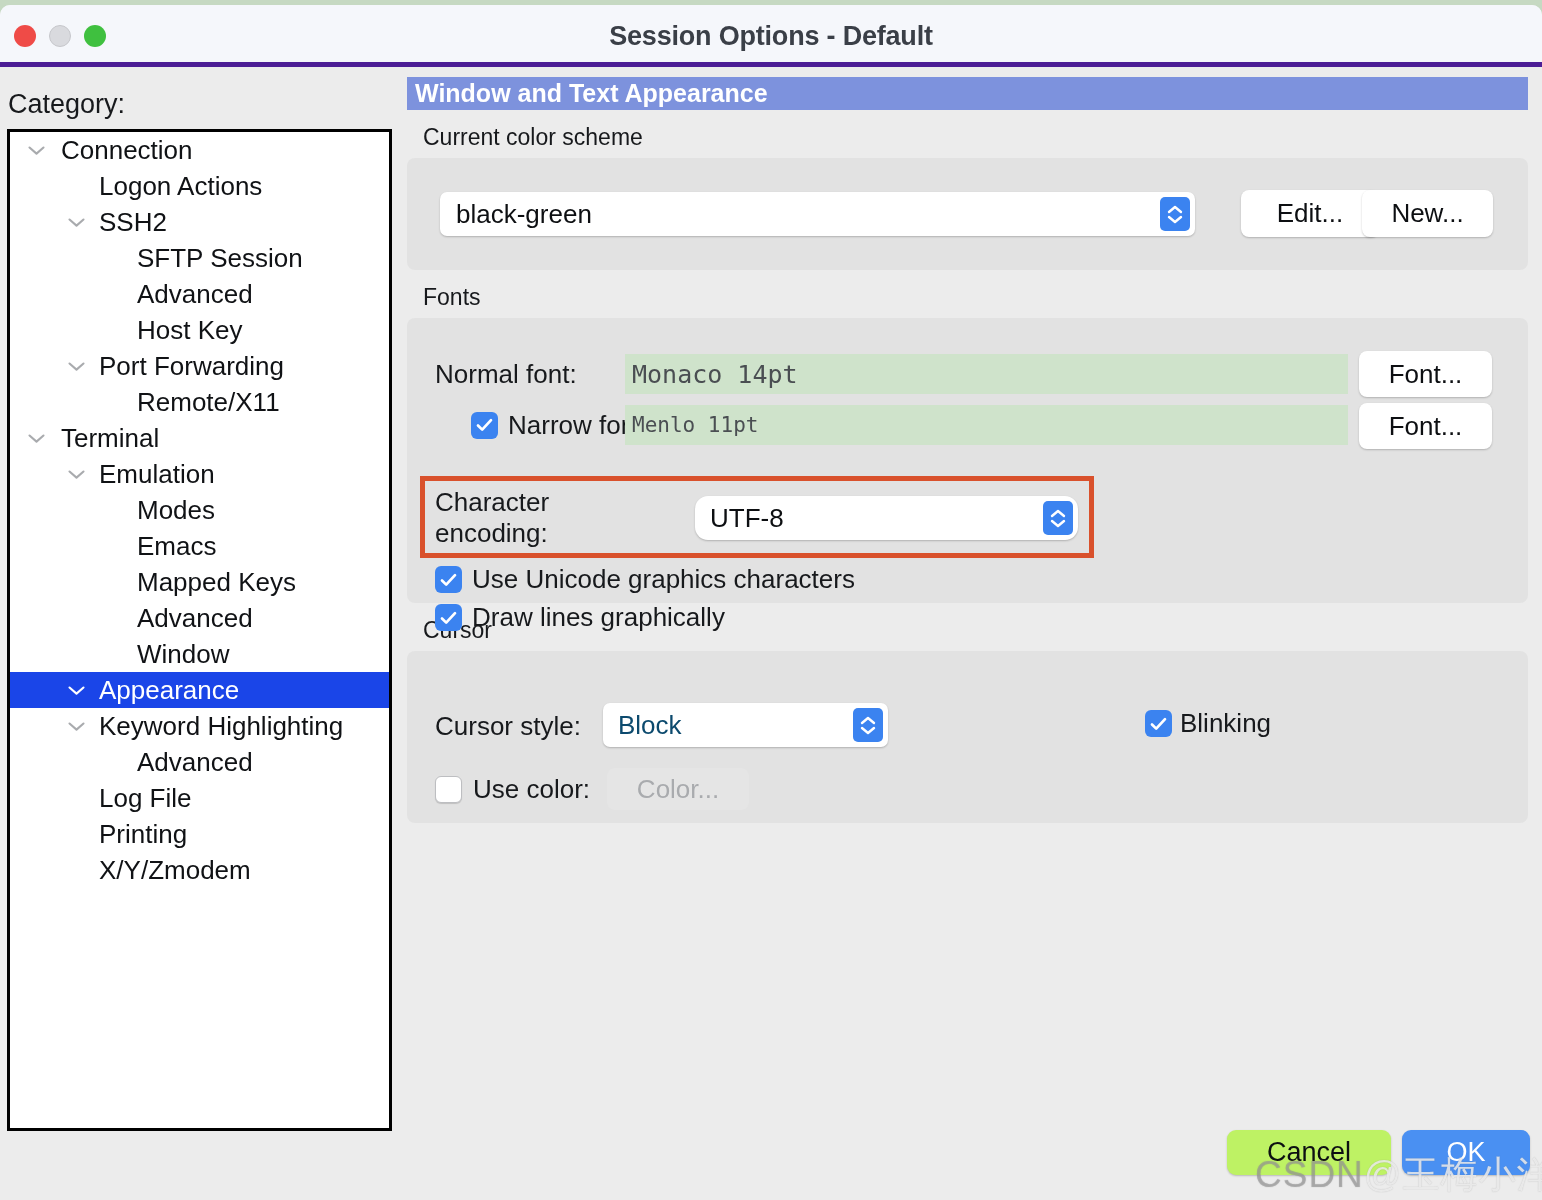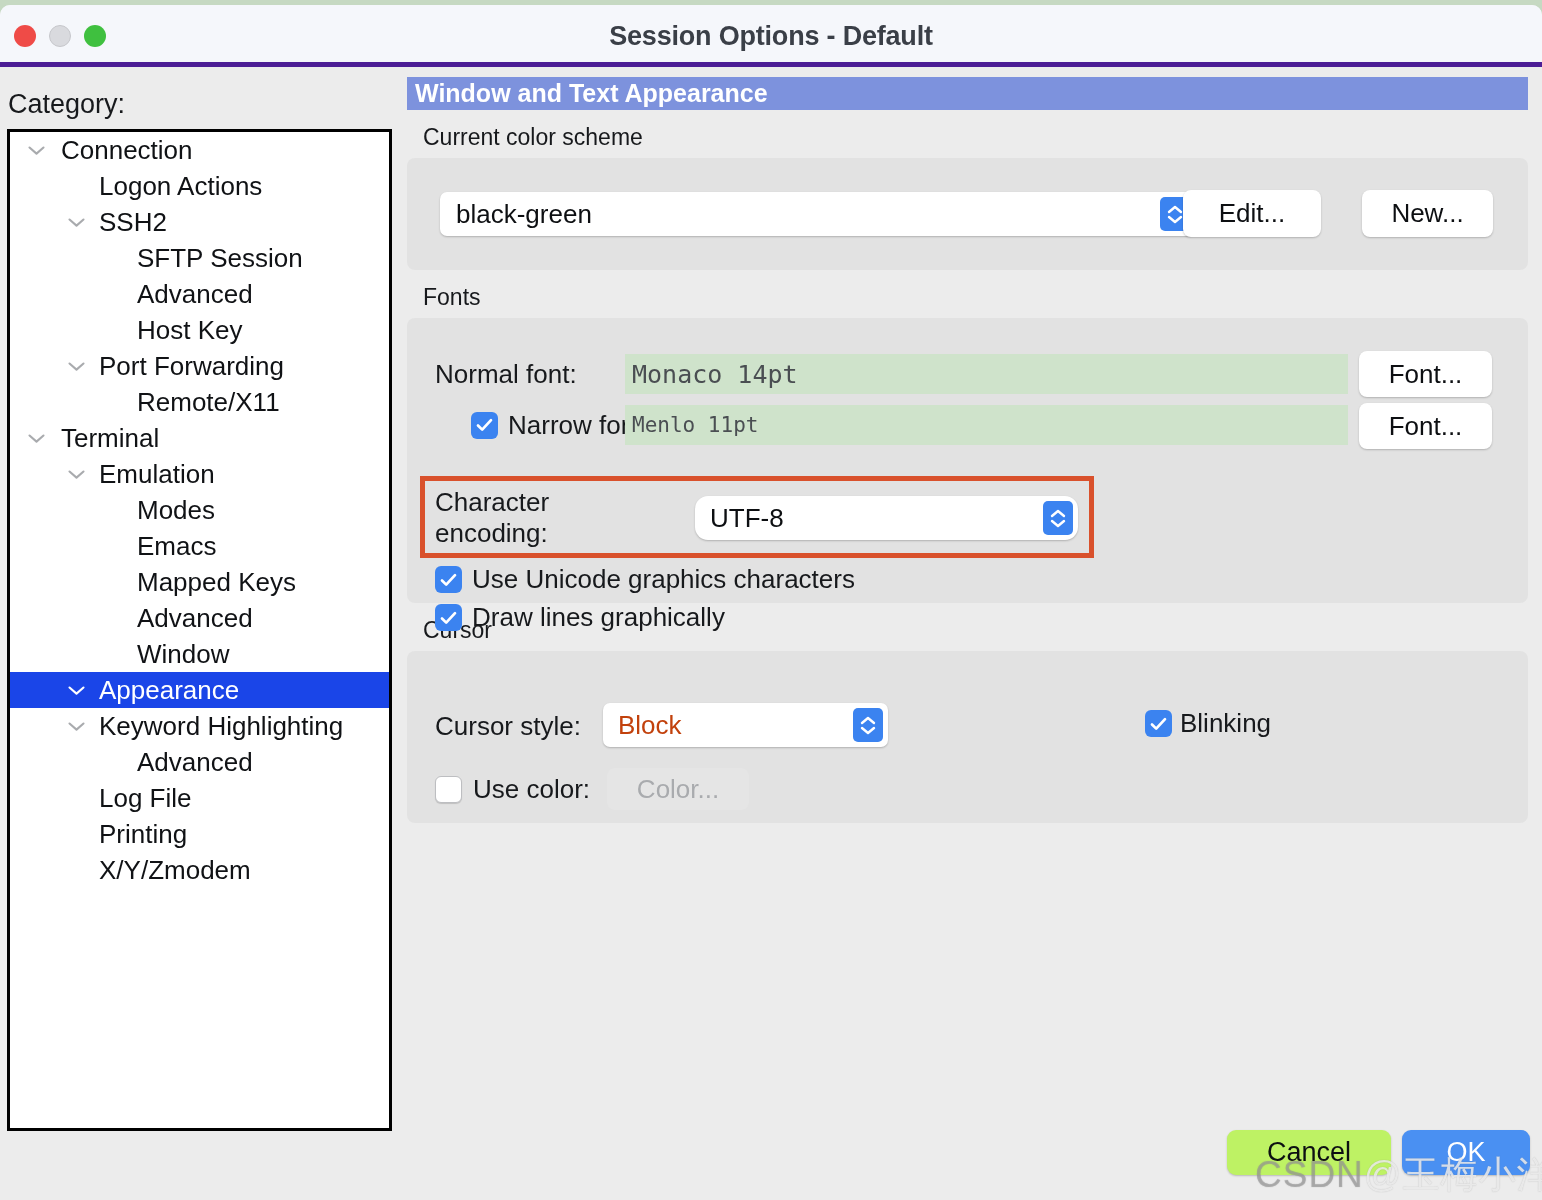--- a/index.html
+++ b/index.html
@@ -169,21 +169,21 @@
   .pill-btn {
     background: #ffffff;
     border-radius: 8px;
     box-shadow: 0 1px 2px rgba(0,0,0,.22);
     display: flex;
     align-items: center;
     justify-content: center;
     font-size: 26px;
     color: #0d0f12;
   }
-  #edit-btn { position: absolute; left: 776px; top: 32px; width: 138px; height: 47px; }
+  #edit-btn { position: absolute; left: 834px; top: 32px; width: 138px; height: 47px; }
   #new-btn  { position: absolute; left: 955px; top: 32px; width: 131px; height: 47px; }
 
   
   #fonts-box { height: 285px; }
   .font-row {
     position: absolute;
     left: 0; right: 0;
     height: 40px;
     display: flex;
     align-items: center;
@@ -295,21 +295,21 @@
     position: absolute;
     left: 196px; top: 52px;
     width: 285px; height: 44px;
     background: #ffffff;
     border-radius: 7px;
     box-shadow: 0 1px 2px rgba(0,0,0,.22);
     display: flex;
     align-items: center;
     padding-left: 15px;
     font-size: 26px;
-    color: #c2410c;
+    color: #0c4a6e;
   }
   #blinking-row {
     position: absolute;
     left: 738px; top: 57px;
     gap: 8px;
   }
   #usecolor-row {
     position: absolute;
     left: 28px; top: 117px;
     gap: 11px;

